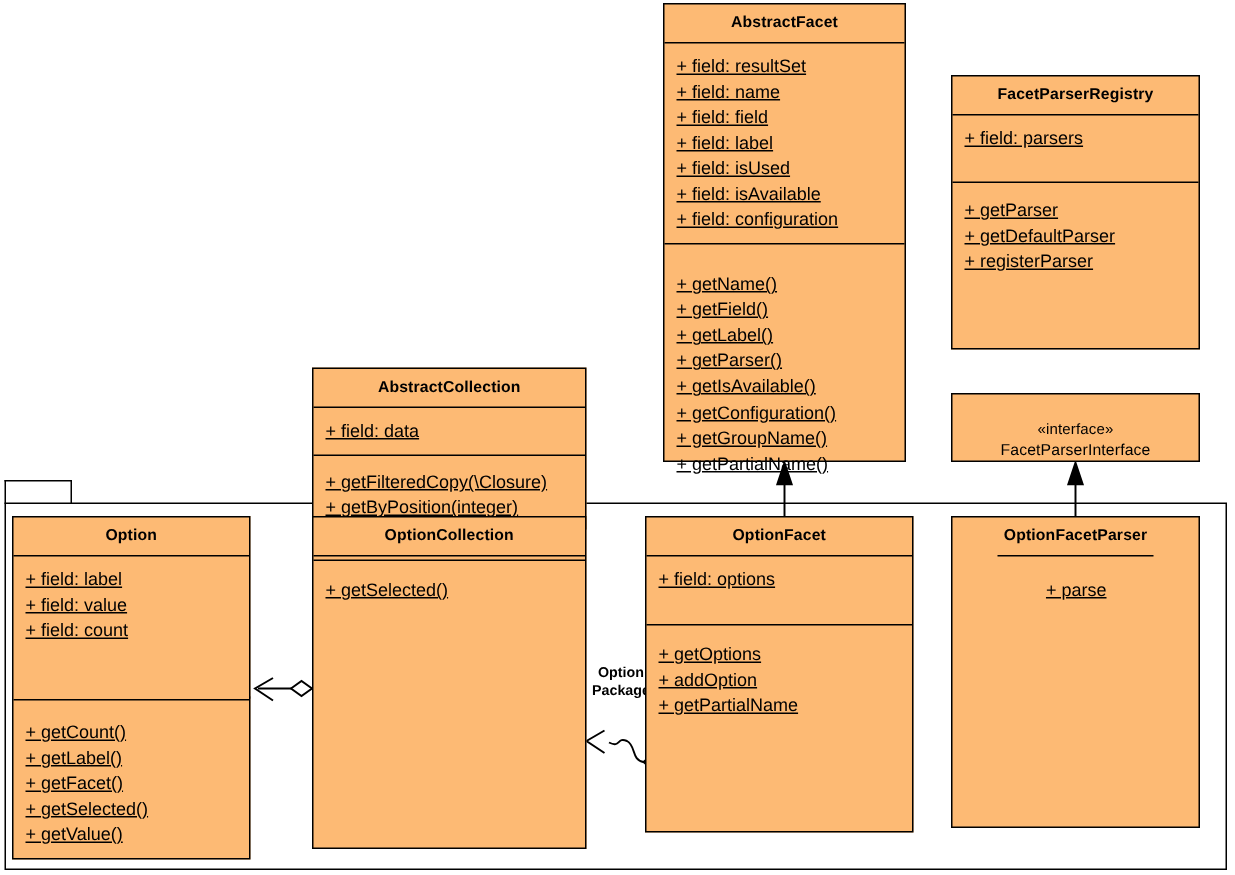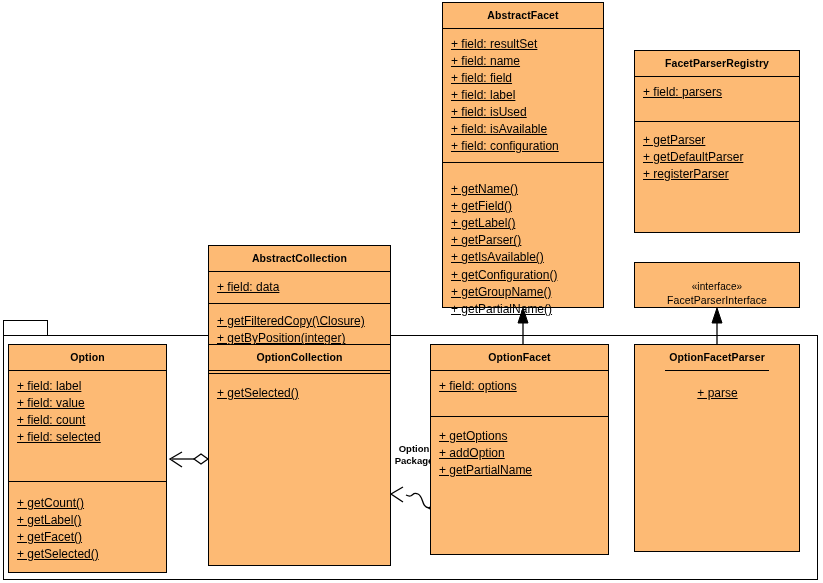--- a/index.html
+++ b/index.html
@@ -221,27 +221,27 @@
       <span class="ifname">FacetParserInterface</span>
     </div>
   </div>
 
   <div class="cls" style="left:8px; top:344px; width:159px; height:229px;">
     <div class="cls-name">Option</div>
     <div class="compartment bordered" style="height:96px;">
       <div class="member">+ field: label</div>
       <div class="member">+ field: value</div>
       <div class="member">+ field: count</div>
-      <div class="member">+ field: selected</div>
     </div>
     <div class="compartment grow" style="padding-top:13px;">
       <div class="member">+ getCount()</div>
       <div class="member">+ getLabel()</div>
       <div class="member">+ getFacet()</div>
       <div class="member">+ getSelected()</div>
+      <div class="member">+ getValue()</div>
     </div>
   </div>
 
   <div class="cls" style="left:208px; top:344px; width:183px; height:222px;">
     <div class="cls-name">OptionCollection</div>
     <div class="compartment empty-attrs"></div>
     <div class="compartment grow" style="padding-top:11px;">
       <div class="member">+ getSelected()</div>
     </div>
   </div>

